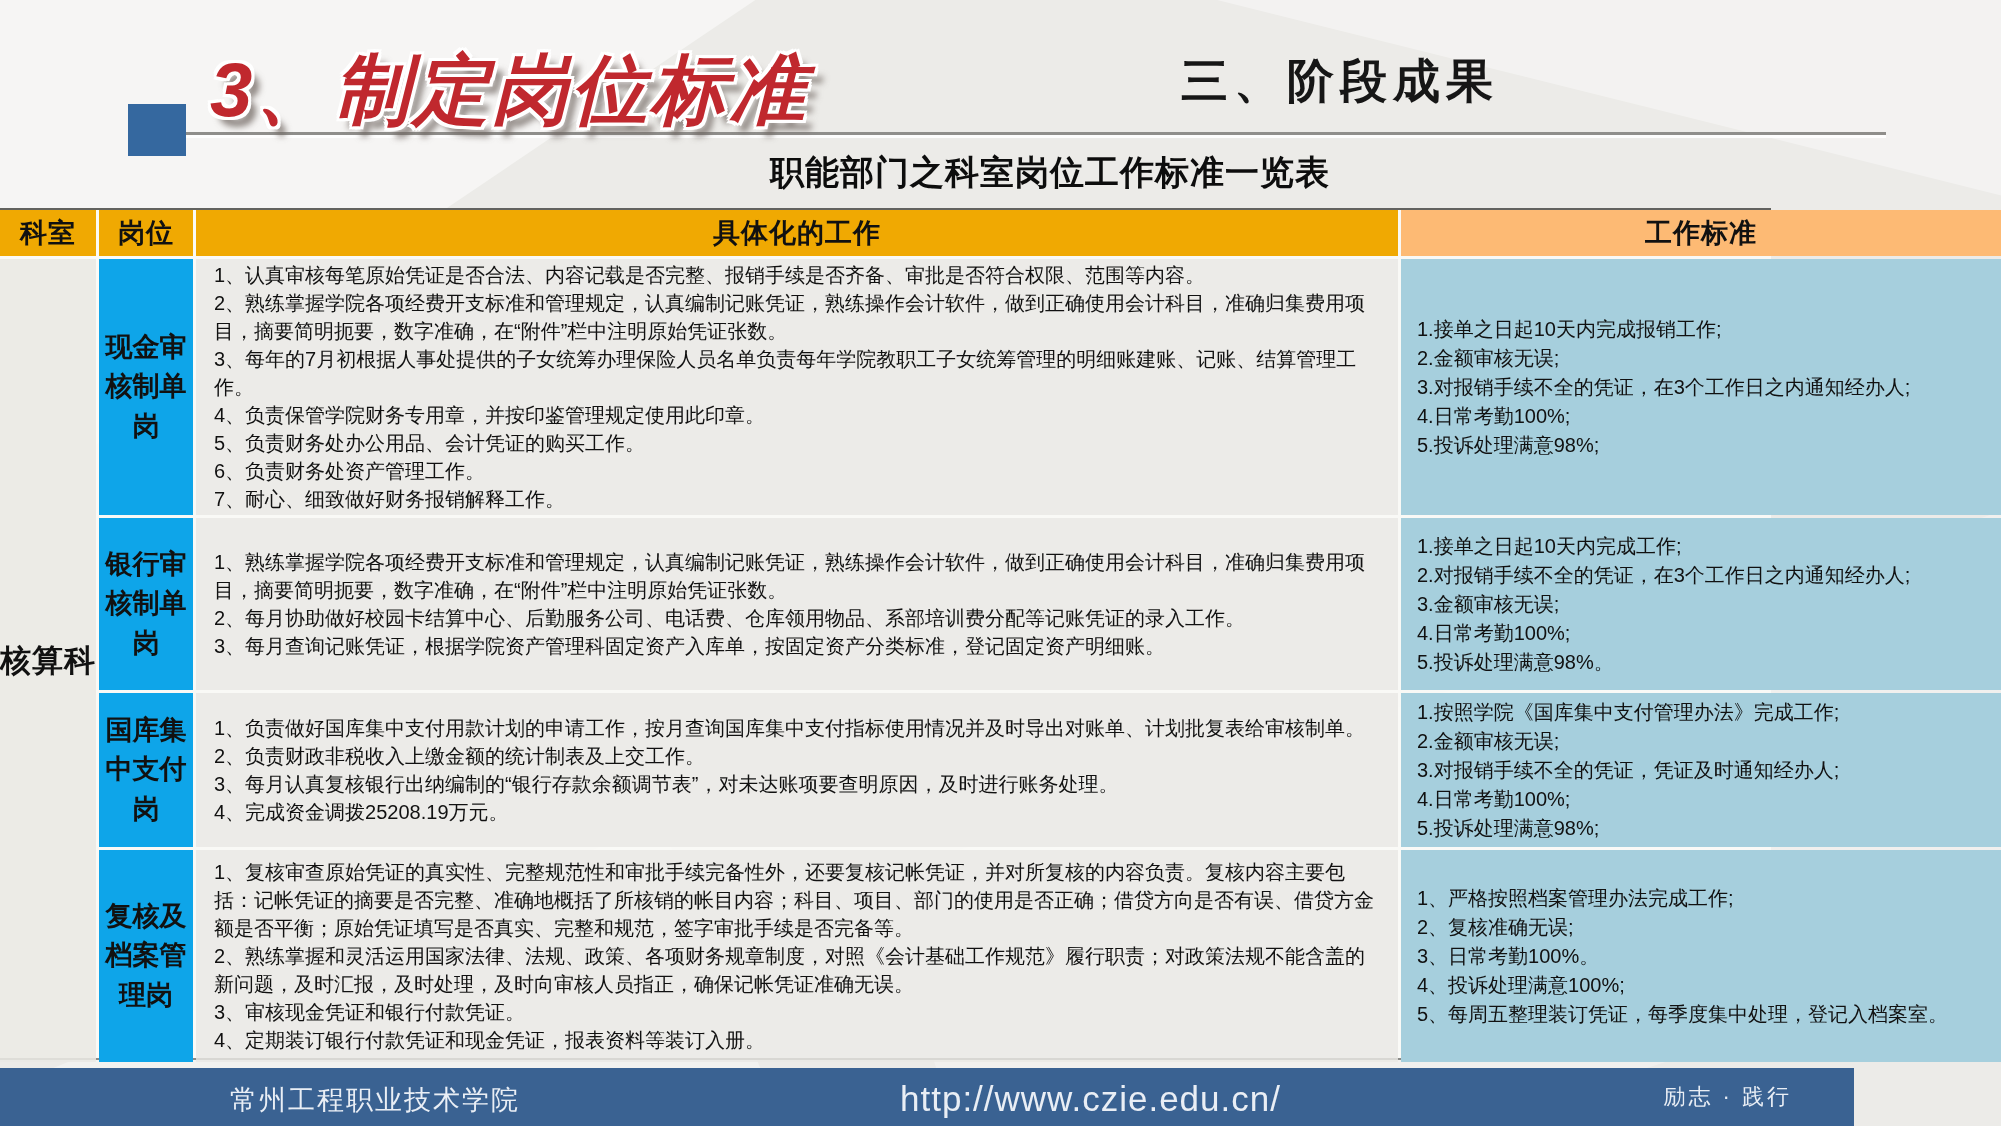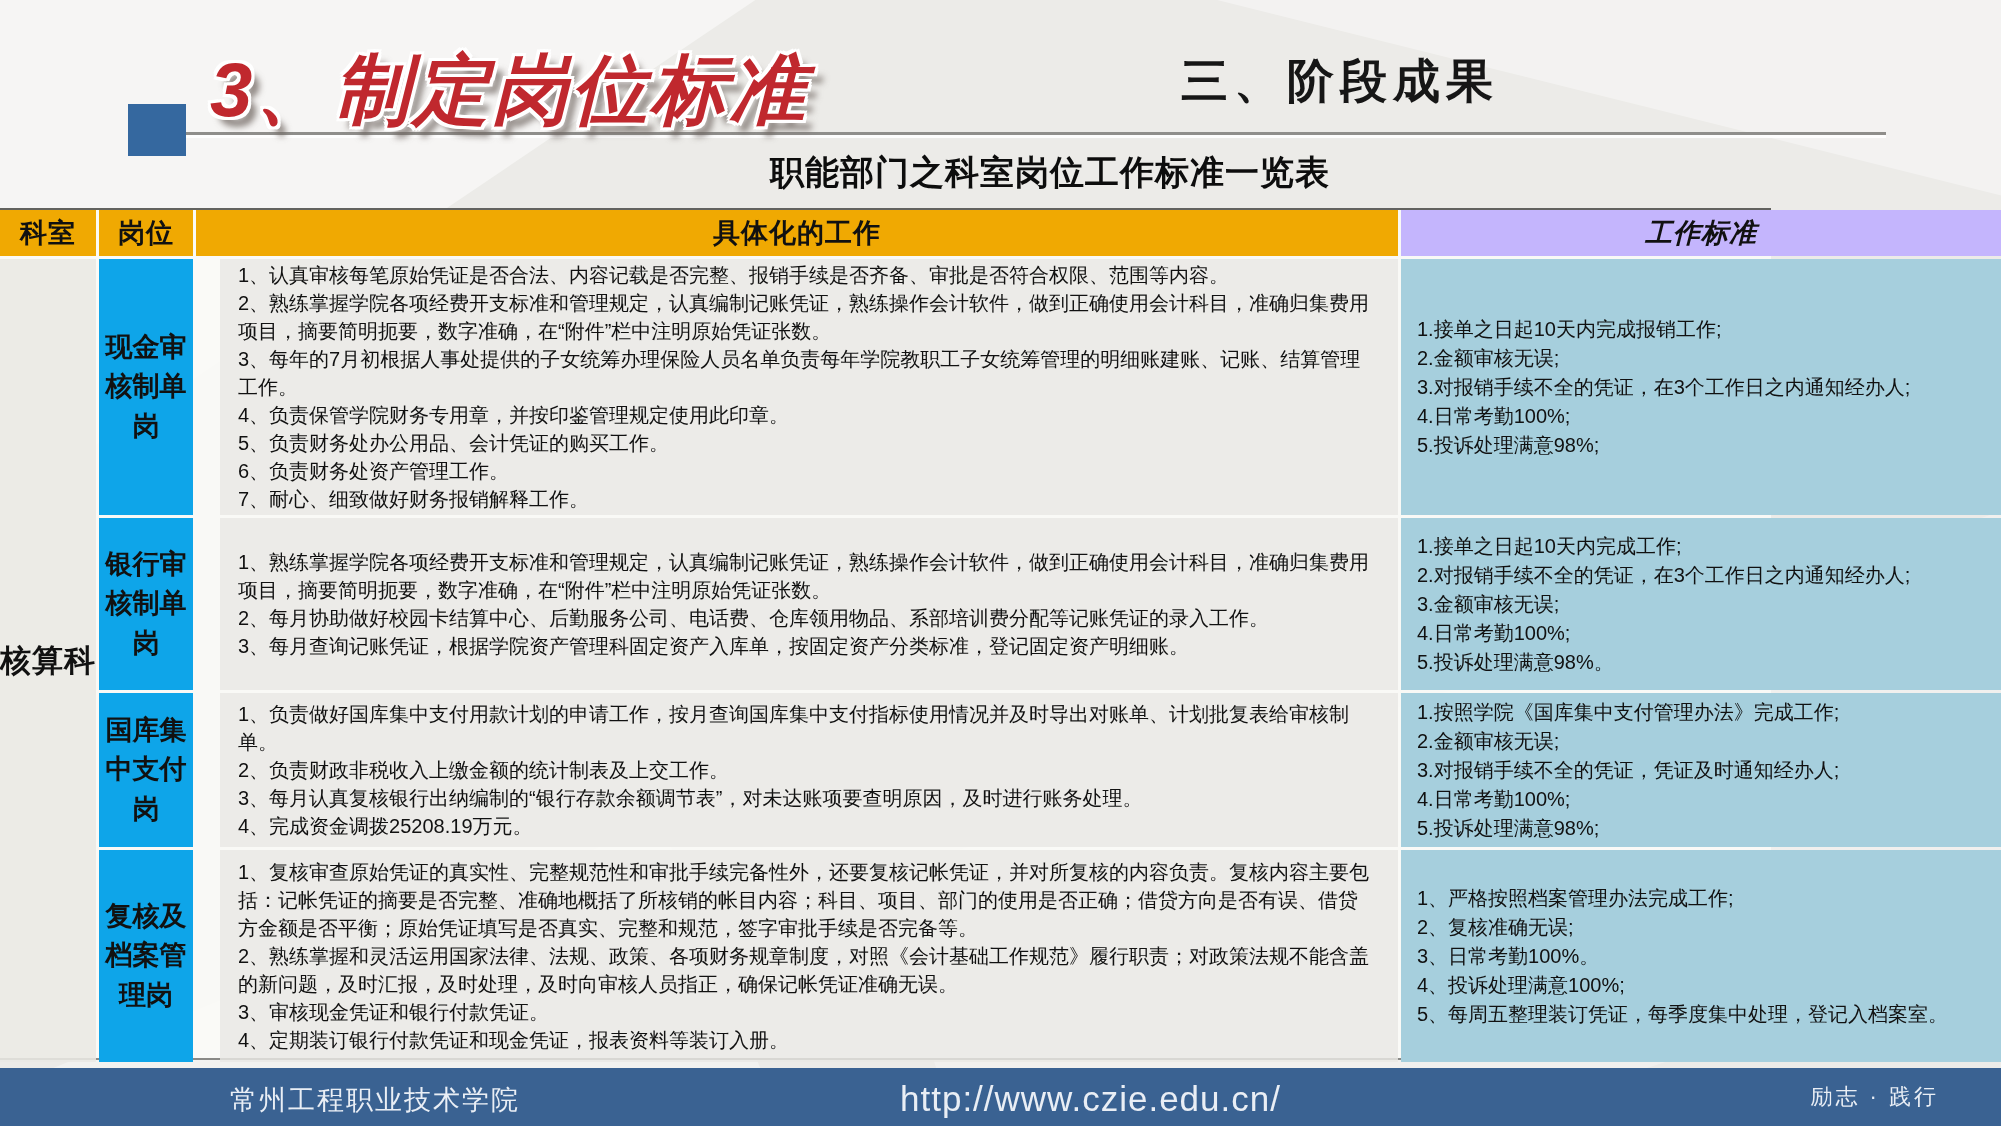--- a/index.html
+++ b/index.html
@@ -52,43 +52,43 @@
     gap:3px;
     background:rgba(250,250,247,0.95);
     border-top:2px solid #62625f;
     border-bottom:2px solid #8a8a87;
   }
   .cell { display:flex; flex-direction:column; justify-content:center; }
   .th {
     background:#f0a902; font-size:27px; font-weight:bold;
     align-items:center; text-align:center; letter-spacing:1px;
   }
-  .th.std { background:#c4b5fd;font-style:italic; }
+  .th.std { background:#fdba74; }
   .dept {
     grid-column:1; grid-row:2 / span 4;
     background:rgba(233,232,228,0.88);
     align-items:center; text-align:center;
     font-size:31px; font-weight:600; letter-spacing:1px;
   }
   .pos {
     background:#0ea5e9; align-items:center; text-align:center;
     font-size:27px; font-weight:600; line-height:1.45; padding:4px;
   }
   .tasks {
     background:rgba(233,232,228,0.82);
-    font-size:20px; line-height:28px; padding:8px 22px 8px 18px; text-align:left;margin-left:24px;
+    font-size:20px; line-height:28px; padding:8px 22px 8px 18px; text-align:left;
   }
   .stds {
     background:#a6cfdd;
     font-size:20px; line-height:29px; padding:8px 14px 8px 16px; text-align:left;
   }
 
   
   .footer {
-    left:0; top:1068px; width:2001px; height:58px;
+    left:0; top:1068px; width:1854px; height:58px;
     background:#3a6292; color:#e9eef5;
   }
   .footer .school { position:absolute; left:230px; top:14px; font-size:27px; letter-spacing:2px; }
   .footer .url    { position:absolute; left:900px; top:11px; font-size:35px; letter-spacing:1px; }
   .footer .motto  { position:absolute; right:62px; top:14px; font-size:22px; letter-spacing:3px; }
 </style>
 </head>
 <body>
 
 <div class="decor">

